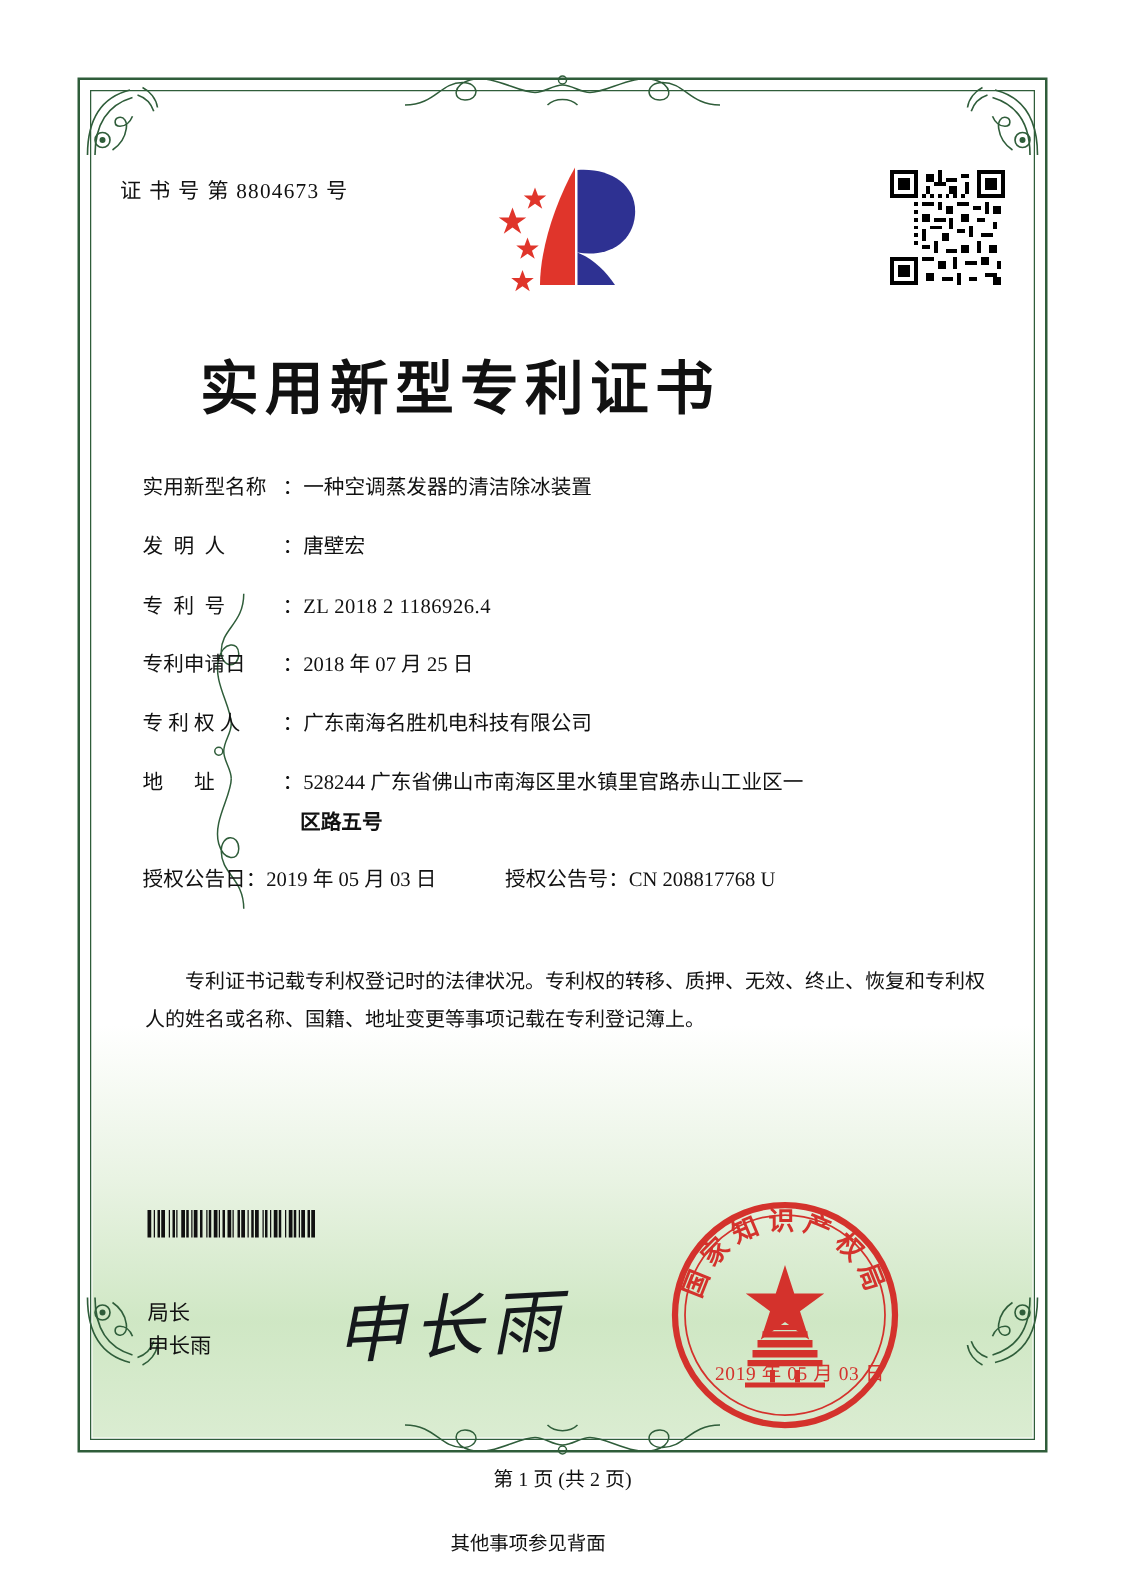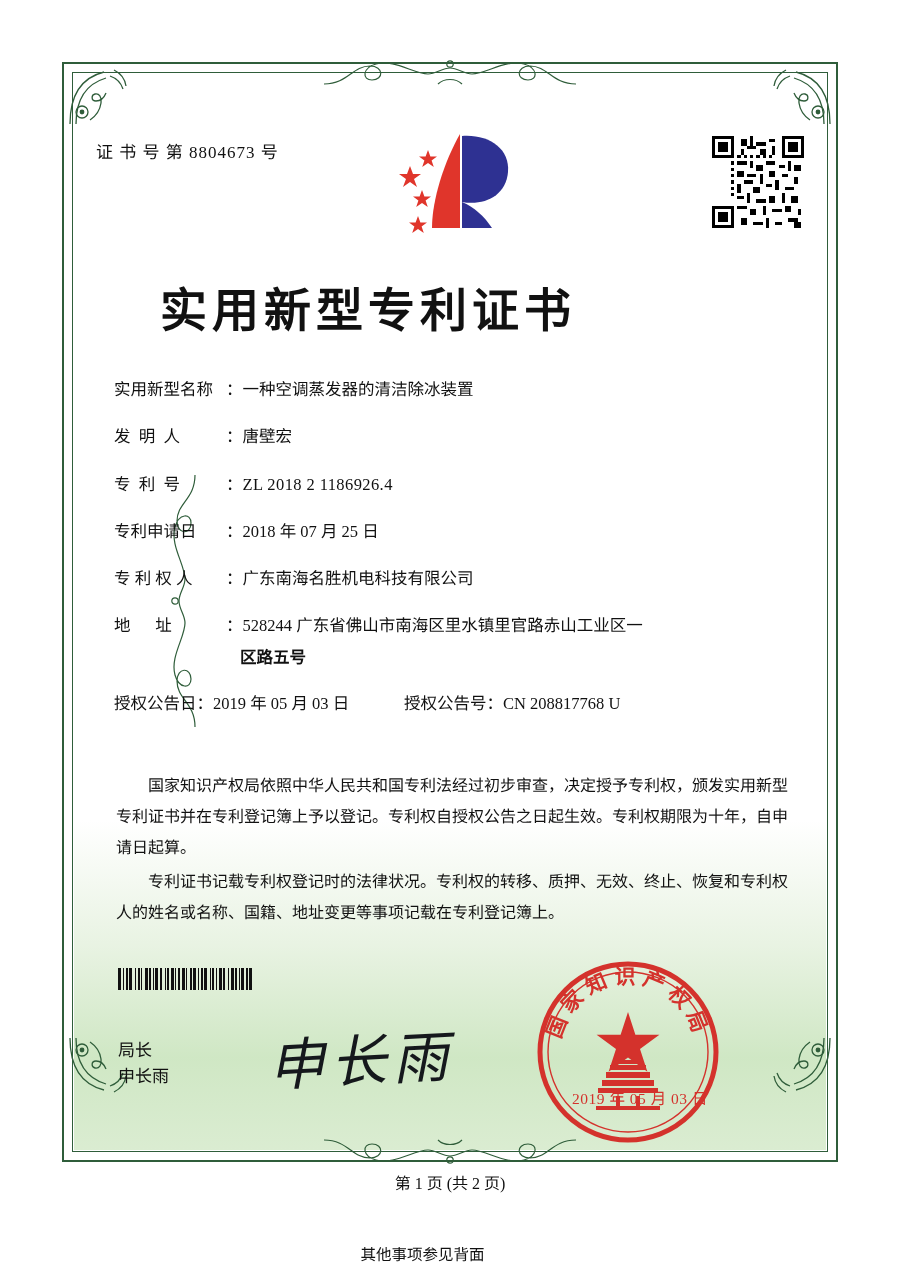--- a/index.html
+++ b/index.html
@@ -231,21 +231,20 @@
     color: #111;
   }
   .footer-note {
     position: absolute;
     left: 0;
     top: 1222px;
     width: 845px;
     text-align: center;
     font-size: 15.5px;
     color: #111;
-    margin-top: 20px;
   }
 </style>
 </head>
 <body>
 
 <div id="page">
 
   <div class="green-wash"></div>
 
   <div class="border-outer"></div>
@@ -482,21 +481,20 @@
       <span class="pub-left">
         <span>授权公告日</span><span>：</span><span>2019 年 05 月 03 日</span>
       </span>
       <span class="pub-right">
         <span>授权公告号</span><span>：</span><span>CN 208817768 U</span>
       </span>
     </div>
   </div>
 
   <div class="paras">
-    <p>国家知识产权局依照中华人民共和国专利法经过初步审查，决定授予专利权，颁发实用新型专利证书并在专利登记簿上予以登记。专利权自授权公告之日起生效。专利权期限为十年，自申请日起算。</p>
     <p>专利证书记载专利权登记时的法律状况。专利权的转移、质押、无效、终止、恢复和专利权人的姓名或名称、国籍、地址变更等事项记载在专利登记簿上。</p>
   </div>
 
   <div class="barcode">
     <i style="width:3px"></i>
       <i style="width:2px;background:transparent"></i>
     <i style="width:1px"></i>
       <i style="width:2px;background:transparent"></i>
     <i style="width:2px"></i>
       <i style="width:1px;background:transparent"></i>

